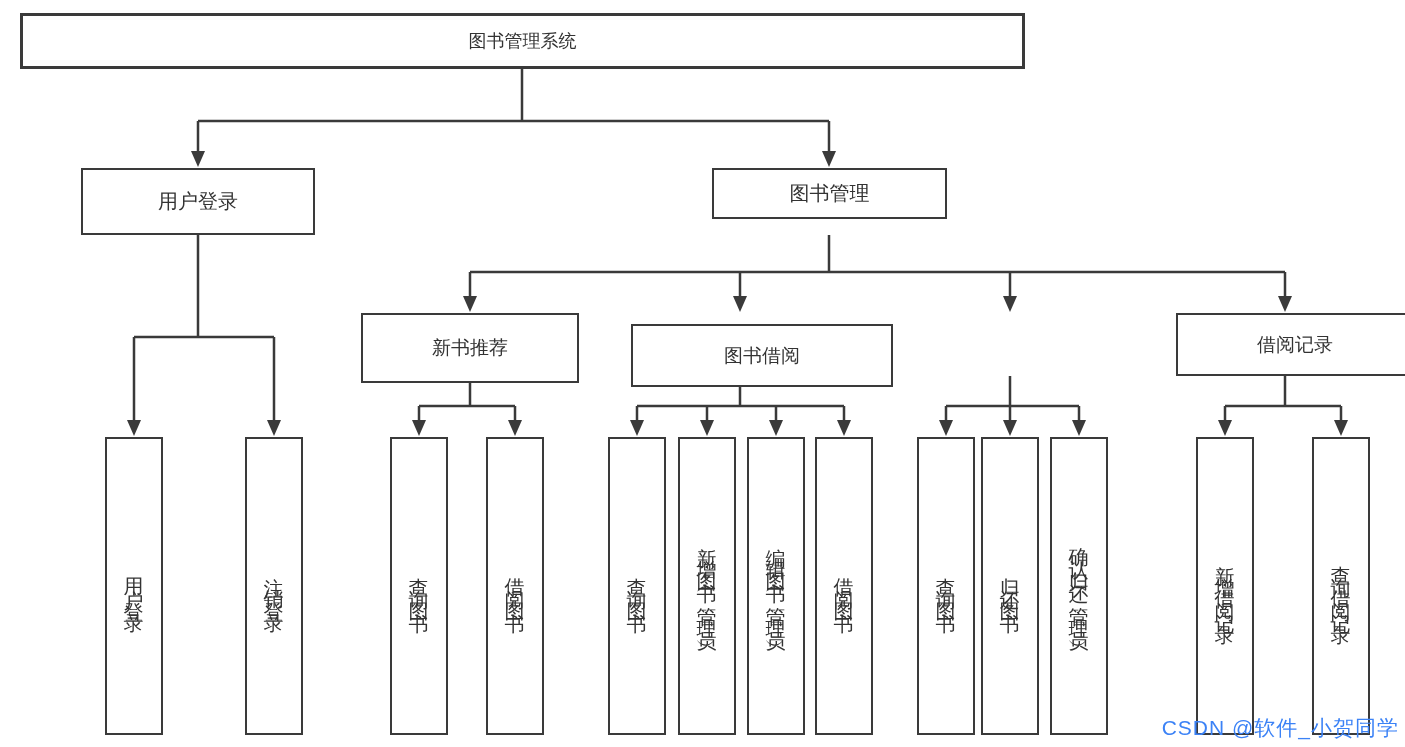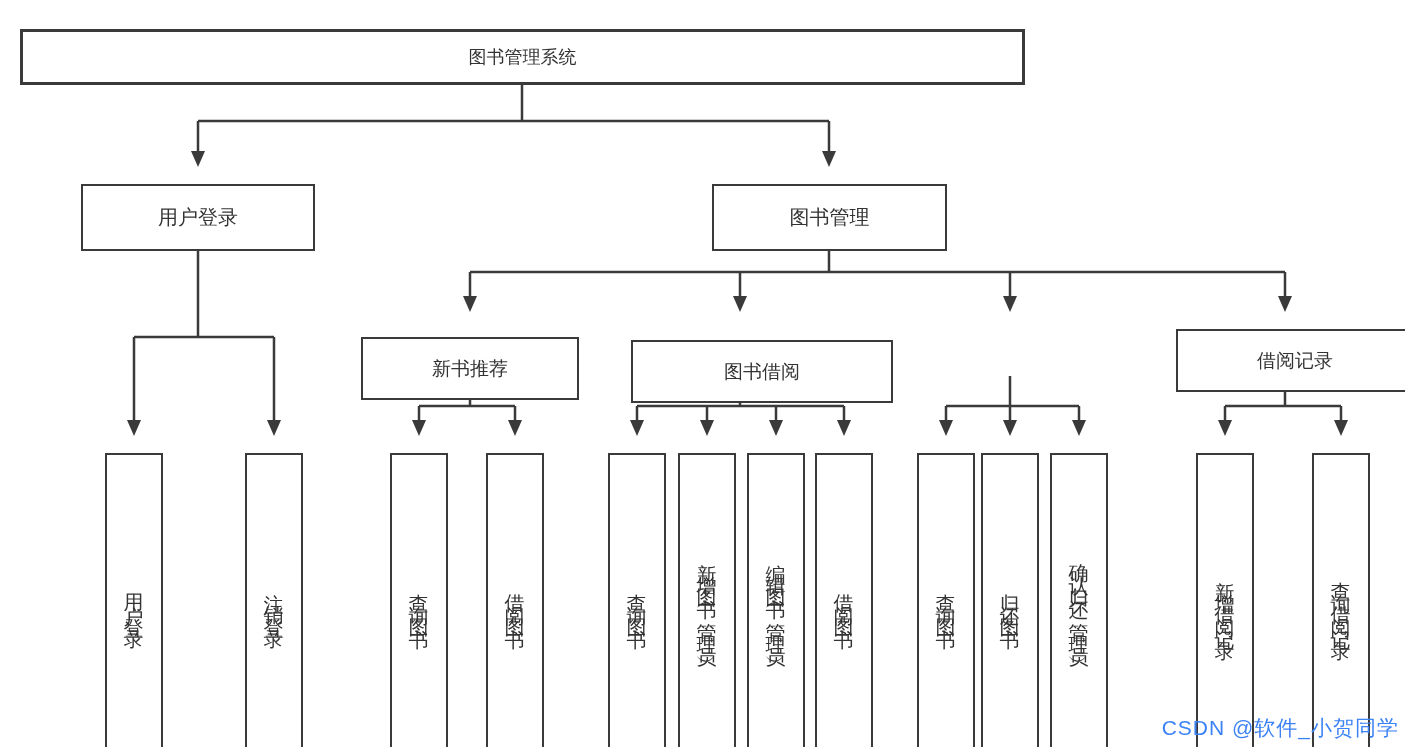--- a/index.html
+++ b/index.html
@@ -21,21 +21,20 @@
     position: absolute;
     box-sizing: border-box;
     border: 2px solid #3a3a3a;
     background: #ffffff;
     display: flex;
     align-items: center;
     justify-content: center;
     color: #333333;
     z-index: 2;
     text-align: center;
-    margin-top: 16px;
   }
   .root  { border-width: 3px; font-size: 18px; }
   .lvl2  { font-size: 20px; }
   .lvl3  { font-size: 19px; }
   .vnode {
     writing-mode: vertical-rl;
     text-orientation: mixed;
     font-size: 20px;
     letter-spacing: 12px;
     line-height: 1;
@@ -72,23 +71,23 @@
              M630 420 L644 420 L637 436 Z M700 420 L714 420 L707 436 Z
              M769 420 L783 420 L776 436 Z M837 420 L851 420 L844 436 Z
              M939 420 L953 420 L946 436 Z M1003 420 L1017 420 L1010 436 Z
              M1072 420 L1086 420 L1079 436 Z M1218 420 L1232 420 L1225 436 Z
              M1334 420 L1348 420 L1341 436 Z" fill="#3a3a3a" stroke="none"></path>
   </svg>
 
   <div class="node root" style="left:20px; top:13px; width:1005px; height:56px;">图书管理系统</div>
 
   <div class="node lvl2" style="left:81px; top:168px; width:234px; height:67px;">用户登录</div>
-  <div class="node lvl2" style="left:712px; top:168px; width:235px; height:67px;">图书管理</div>
+  <div class="node lvl2" style="left:712px; top:168px; width:235px; height:51px;">图书管理</div>
 
-  <div class="node lvl3" style="left:361px; top:321px; width:218px; height:63px;">新书推荐</div>
+  <div class="node lvl3" style="left:361px; top:313px; width:218px; height:70px;">新书推荐</div>
   <div class="node lvl3" style="left:631px; top:324px; width:262px; height:63px;">图书借阅</div>
   <div class="node lvl3" style="left:1176px; top:313px; width:238px; height:63px;">借阅记录</div>
 
   <div class="node vnode" style="left:105px; top:437px; width:58px; height:298px;">用户登录</div>
   <div class="node vnode" style="left:245px; top:437px; width:58px; height:298px;">注销登录</div>
 
   <div class="node vnode" style="left:390px; top:437px; width:58px; height:298px;">查询图书</div>
   <div class="node vnode" style="left:486px; top:437px; width:58px; height:298px;">借阅图书</div>
 
   <div class="node vnode" style="left:608px; top:437px; width:58px; height:298px;">查询图书</div>

